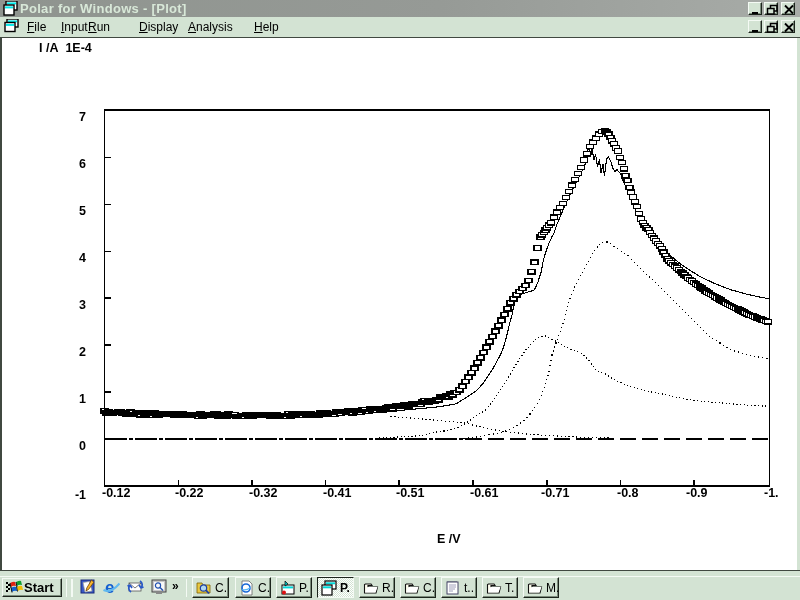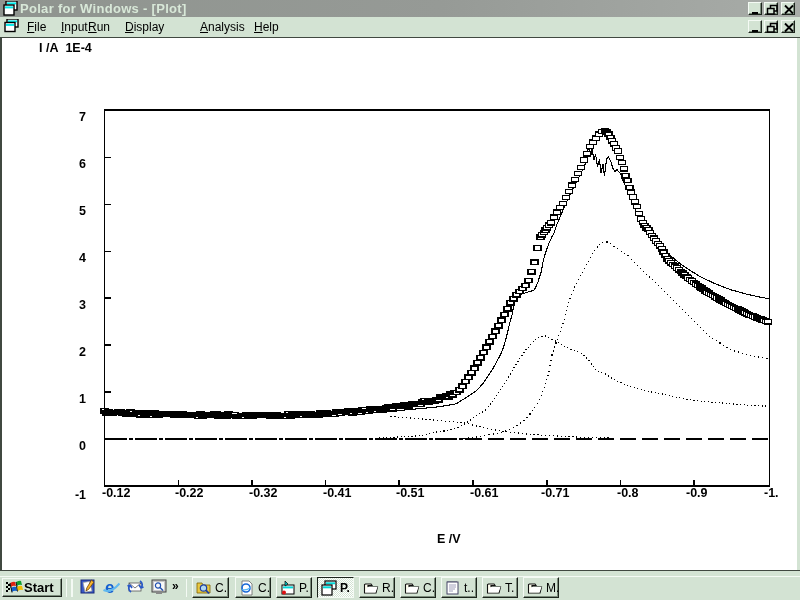--- a/index.html
+++ b/index.html
@@ -78,22 +78,22 @@
  <div class="menubar">
   <svg style="position:absolute;left:4px;top:2px" width="15" height="14" viewBox="0 0 15 14">
     <rect x="3" y="0" width="11" height="8" fill="#fff" stroke="#000" stroke-width="1.4"></rect>
     <rect x="4" y="1.4" width="9" height="2" fill="#00e8e8"></rect>
     <rect x="1" y="3.5" width="10" height="9" fill="#fff" stroke="#000" stroke-width="1.4"></rect>
     <rect x="2" y="4.9" width="8" height="2" fill="#00e8e8"></rect>
   </svg>
   <span class="menu-item" style="left:27px"><u>F</u>ile</span>
   <span class="menu-item" style="left:61px"><u>I</u>nput</span>
   <span class="menu-item" style="left:88px"><u>R</u>un</span>
-  <span class="menu-item" style="left:125px"><u>D</u>isplay</span>
-  <span class="menu-item" style="left:200px"><u>A</u>nalysis</span>
+  <span class="menu-item" style="left:139px"><u>D</u>isplay</span>
+  <span class="menu-item" style="left:188px"><u>A</u>nalysis</span>
   <span class="menu-item" style="left:254px"><u>H</u>elp</span>
   <div class="wbtn" style="left:748px;top:3px">
       <svg width="14" height="13">
         <rect x="3" y="9" width="6" height="2" fill="#000"></rect>
       </svg>
     </div>
   <div class="wbtn" style="left:764px;top:3px">
       <svg width="14" height="13">
         <g fill="none" stroke="#000" stroke-width="1.5">
           <rect x="5.5" y="2.5" width="6.5" height="5.5"></rect>

